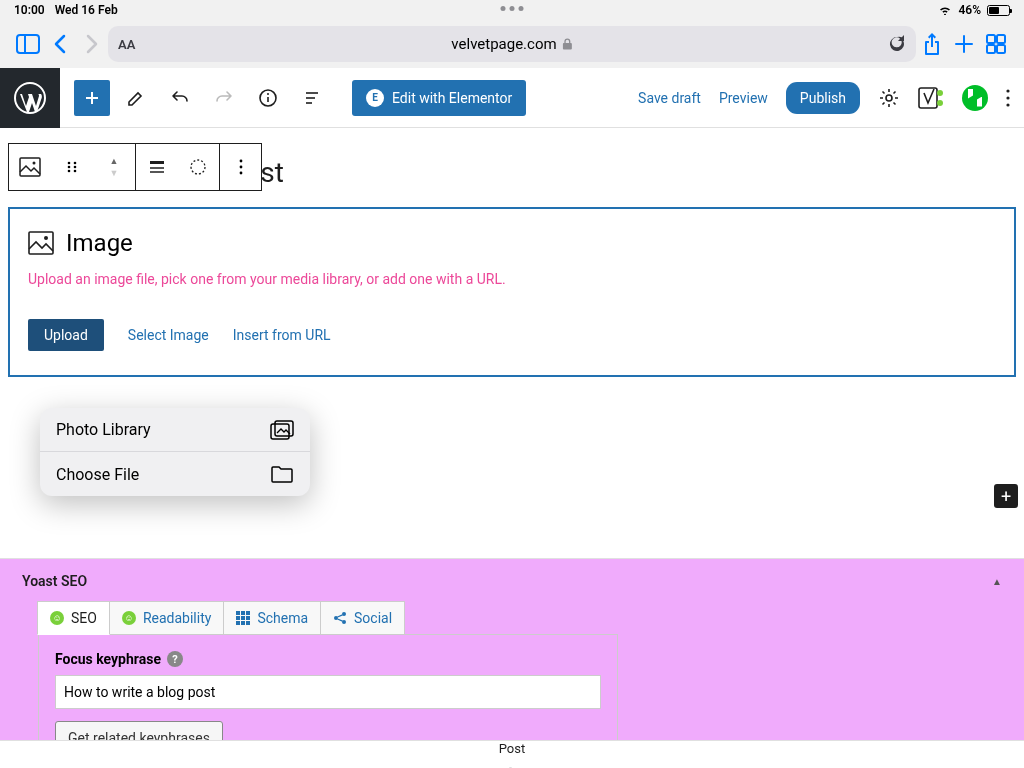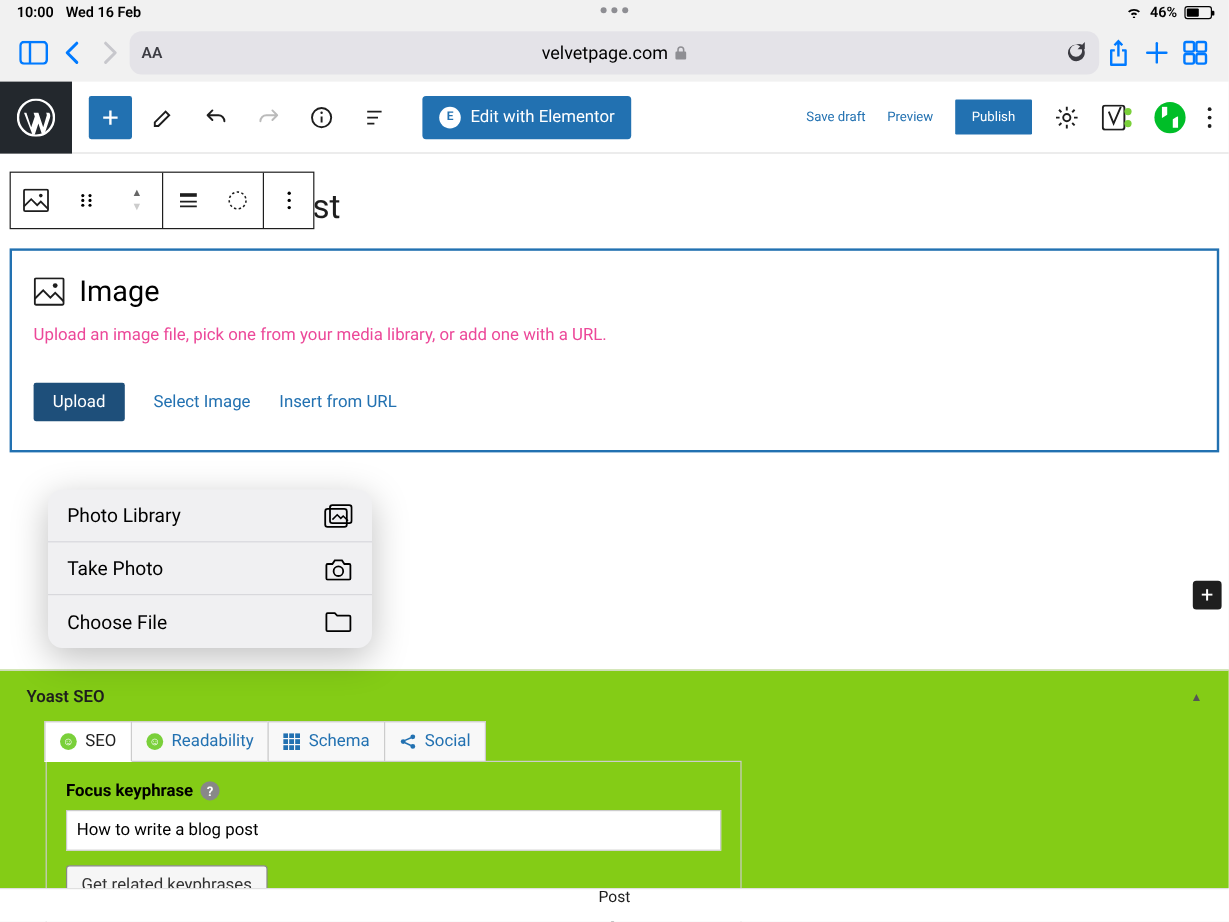--- a/index.html
+++ b/index.html
@@ -33,23 +33,23 @@
   .editor { background:#fff; height: calc(768px - 68px); display:flex; flex-direction:column; position:relative;}
   .wp-header { height:60px; display:flex; align-items:center; border-bottom:1px solid #e0e0e0; }
   .wp-logo { width:60px; height:60px; background:#23282d; display:flex; align-items:center; justify-content:center; }
   .wp-logo svg { width:32px;height:32px; fill:#fff;}
   .wp-toolbar-left { display:flex; align-items:center; gap:8px; padding-left:14px; }
   .tb-btn { width:36px;height:36px; display:flex;align-items:center;justify-content:center; color:#1e1e1e; border-radius:2px;}
   .tb-add { background:#2271b1; color:#fff; }
   .tb-btn.disabled { color:#bbb; }
   .elementor-btn { background:#2271b1; color:#fff; height:36px; padding:0 14px; border-radius:3px; display:flex; align-items:center; gap:8px; font-size:14px; margin-left:14px;}
   .elementor-btn .e-badge { width:18px;height:18px;border-radius:50%;background:#fff;color:#2271b1;font-size:10px;font-weight:700;display:flex;align-items:center;justify-content:center;}
-  .wp-toolbar-right { margin-left:auto; display:flex; align-items:center; gap:18px; padding-right:14px; font-size:11px;}
+  .wp-toolbar-right { margin-left:auto; display:flex; align-items:center; gap:18px; padding-right:14px; font-size:14px;}
   .wp-toolbar-right .link { color:#2271b1; }
-  .publish-btn { background:#2271b1; color:#fff; padding:8px 14px; border-radius:1px;}
+  .publish-btn { background:#2271b1; color:#fff; padding:8px 14px; border-radius:11px;}
   .gear-icon,.yoast-icon,.jetpack-icon,.kebab { display:flex;align-items:center;justify-content:center;}
   .jetpack-icon { width:26px;height:26px;border-radius:50%;background:#00be28; position:relative;}
   .jetpack-icon::before{content:"";position:absolute;left:6px;top:4px;width:5px;height:10px;background:#fff;clip-path:polygon(0 0,100% 0,100% 70%,0 100%);}
   .jetpack-icon::after{content:"";position:absolute;right:6px;bottom:4px;width:5px;height:10px;background:#fff;clip-path:polygon(0 30%,100% 0,100% 100%,0 100%);}
 
   
   .block-toolbar { position:absolute; top:75px; left:8px; height:48px; background:#fff; border:1px solid #1e1e1e; display:flex; z-index:5;}
   .block-toolbar .cell { width:42px; display:flex;align-items:center;justify-content:center; }
   .block-toolbar .sep { border-left:1px solid #1e1e1e; }
   .block-toolbar .movers { display:flex; flex-direction:column; font-size:9px; line-height:1; gap:3px; color:#666;}
@@ -67,21 +67,21 @@
 
   
   .file-picker { position:absolute; top:340px; left:40px; width:270px; background:#f0f0f2; border-radius:12px; box-shadow:0 8px 30px rgba(0,0,0,.25); z-index:20; overflow:hidden;}
   .file-picker-item { height:44px; display:flex; align-items:center; justify-content:space-between; padding:0 16px; font-size:16px; color:#000; border-bottom:1px solid #d8d8dc;}
   .file-picker-item:last-child{border-bottom:none;}
 
   
   .float-add { position:absolute; right:6px; top:416px; width:24px;height:24px;background:#1e1e1e;color:#fff;display:flex;align-items:center;justify-content:center;border-radius:3px;font-size:18px;}
 
   
-  .yoast-panel { position:absolute; left:0; right:0; top:490px; bottom:28px; background:#84cc16; border-top:1px solid #e0e0e0; padding:14px 22px 0;}
+  .yoast-panel { position:absolute; left:0; right:0; top:490px; bottom:28px; background:#f0abfc; border-top:1px solid #e0e0e0; padding:14px 22px 0;}
   .yoast-title { font-size:14px; font-weight:600; color:#1e1e1e; display:flex; justify-content:space-between; align-items:center; margin-bottom:12px;}
   .yoast-title .collapse { color:#555; font-size:10px;}
   .yoast-tabs { display:flex; margin-left:16px;}
   .yoast-tab { border:1px solid #ccc; padding:8px 12px; display:flex; align-items:center; gap:7px; font-size:14px; color:#2271b1; background:#f8f8f8; margin-left:-1px;}
   .yoast-tab.active { background:#fff; color:#1e1e1e; border-bottom-color:#fff; position:relative; z-index:2;}
   .yoast-tab .dot { width:14px;height:14px;border-radius:50%;background:#7ad03a; display:flex;align-items:center;justify-content:center;font-size:9px;color:#fff;}
   .yoast-body { border:1px solid #ccc; margin-left:16px; margin-top:-1px; padding:16px; width:580px;}
   .focus-label { font-size:14px; font-weight:700; margin-bottom:8px; display:flex; align-items:center; gap:6px;}
   .focus-label .q { width:16px;height:16px;border-radius:50%;background:#888;color:#fff;font-size:11px;display:flex;align-items:center;justify-content:center;}
   .focus-input { width:100%; border:1px solid #ccc; padding:8px; font-size:14px; margin-bottom:12px;}
@@ -322,29 +322,20 @@
   </div>
 
   <div class="file-picker">
     <div class="file-picker-item">
       <span>Photo Library</span>
       <span>
           <svg width="24" height="20" viewBox="0 0 24 20">
             <rect x="1" y="4" width="18" height="15" rx="2" fill="none" stroke="#000" stroke-width="1.5"></rect>
             <rect x="5" y="1" width="18" height="15" rx="2" fill="none" stroke="#000" stroke-width="1.5"></rect>
             <path d="M7 13l4-4 3 3 2-2 4 4" fill="none" stroke="#000" stroke-width="1.3"></path>
-          </svg>
-        </span>
-    </div>
-    <div class="file-picker-item">
-      <span>Take Photo</span>
-      <span>
-          <svg width="24" height="20" viewBox="0 0 24 20">
-            <path d="M3 6h4l2-3h6l2 3h4a1 1 0 011 1v11a1 1 0 01-1 1H3a1 1 0 01-1-1V7a1 1 0 011-1z" fill="none" stroke="#000" stroke-width="1.5"></path>
-            <circle cx="12" cy="12" r="4" fill="none" stroke="#000" stroke-width="1.5"></circle>
           </svg>
         </span>
     </div>
     <div class="file-picker-item">
       <span>Choose File</span>
       <span>
           <svg width="24" height="18" viewBox="0 0 24 18">
             <path d="M2 3a1 1 0 011-1h6l2 2h10a1 1 0 011 1v11a1 1 0 01-1 1H3a1 1 0 01-1-1V3z" fill="none" stroke="#000" stroke-width="1.5"></path>
           </svg>
         </span>

